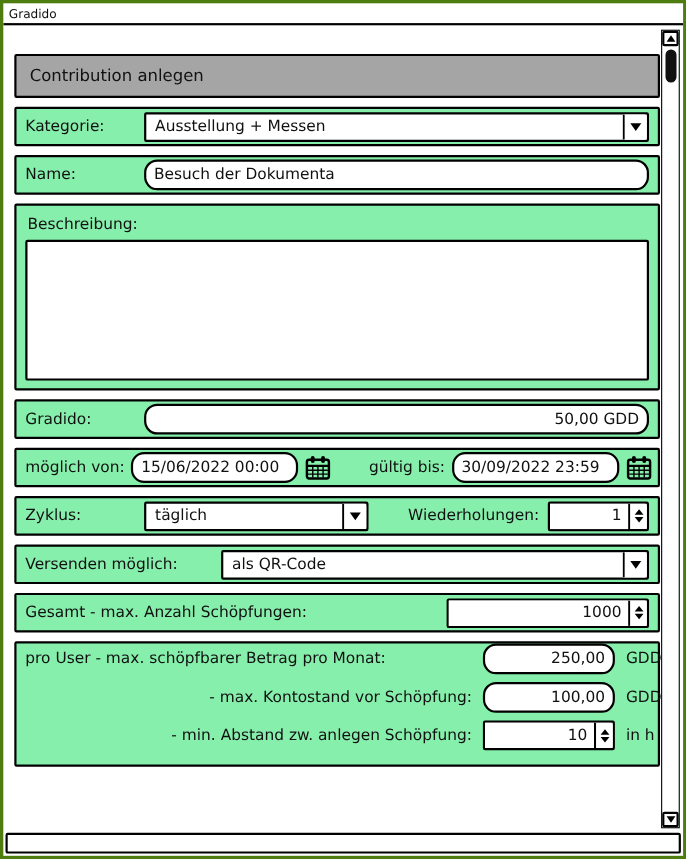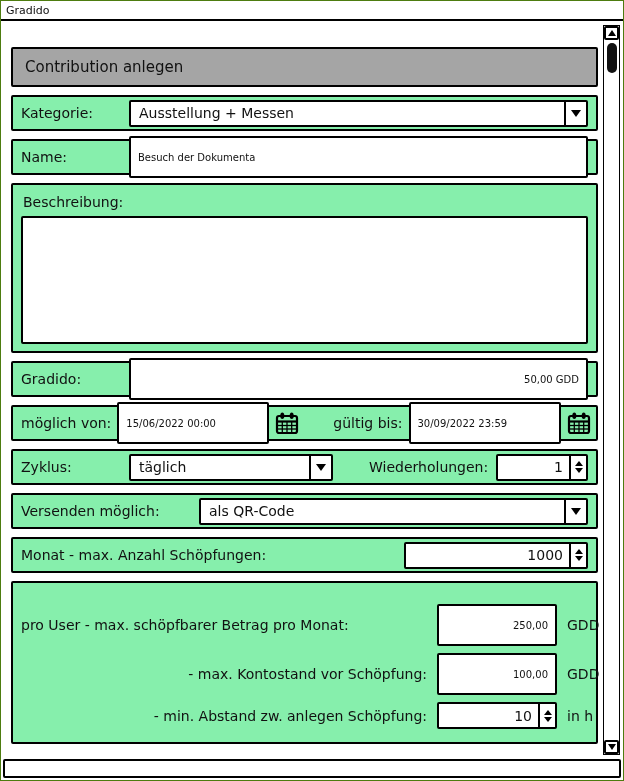--- a/index.html
+++ b/index.html
@@ -1,21 +1,21 @@
 <!DOCTYPE html>
 <html><head>
 <meta charset="utf-8">
 <style>
   * { box-sizing: border-box; margin: 0; padding: 0; }
   html,body { width: 624px; height: 781px; background:#fff; }
   body { font-family: "DejaVu Sans", sans-serif; color:#111; }
 
   .window {
     position: relative; width: 624px; height: 781px;
-    background:#fff; border: 1px solid #4d7c0f; overflow: hidden;
+    background:#fff; border: 3px solid #4d7c0f; overflow: hidden;
   }
   .titlebar {
     height: 20px; border-bottom: 2px solid #000;
     display:flex; align-items:center; padding: 0 5px;
     font-size: 11px;
   }
   .content {
     position:absolute; top: 36px; left: 10px; width: 587px;
   }
   .box {
@@ -41,22 +41,22 @@
   }
   .combo-value { flex:1; display:flex; align-items:center; padding: 0 8px; font-size:14px; white-space:nowrap; overflow:hidden; }
   .combo-btn {
     width: 22px; border-left: 2px solid #000; border-radius: 0 2px 2px 0;
     display:flex; align-items:center; justify-content:center; background:#fff;
   }
   .tri-down { width:0; height:0; border-left:5px solid transparent; border-right:5px solid transparent; border-top:7px solid #000; }
 
   
   input.txt {
-    border: 2px solid #000; border-radius: 2px; height: 42px;
-    font-family: "DejaVu Sans", sans-serif; font-size: 10px; color:#111;
+    border: 2px solid #000; border-radius: 12px; height: 28px;
+    font-family: "DejaVu Sans", sans-serif; font-size: 14px; color:#111;
     padding: 0 7px; background:#fff; outline:none;
   }
   .grow { flex: 1; min-width: 0; }
   .ralign { text-align: right; }
 
   
   .desc-box { padding: 6px 8px 10px 8px; height: 170px; }
   .desc-label { font-size: 14px; margin: 3px 0 6px 2px; }
   textarea.desc {
     width: 100%; height: 128px; border: 2px solid #000; border-radius: 2px;
@@ -80,21 +80,21 @@
   .tri-up-xs { width:0;height:0;border-left:4px solid transparent;border-right:4px solid transparent;border-bottom:5px solid #000; }
   .tri-down-xs { width:0;height:0;border-left:4px solid transparent;border-right:4px solid transparent;border-top:5px solid #000; }
 
   
   .date-row { gap: 6px; padding: 0 8px; }
   .date-input { width: 152px; flex:none; }
   .cal-icon { flex:none; display:flex; align-items:center; }
   .gap-left { margin-left: 28px; }
 
   
-  .pu-box { padding: 21px 8px 6px 8px; font-size: 14px; }
+  .pu-box { padding: 0 8px 6px 8px; font-size: 14px; }
   .pu-line { display:flex; align-items:center; margin-bottom: 7px; }
   .pu-label { width: 406px; flex:none; white-space:nowrap; }
   .pu-label.indent { text-align: right; }
   .pu-control { width: 120px; flex:none; margin-left: 10px; }
   .pu-control input.txt { width: 100%; }
   .pu-unit { margin-left: 10px; white-space: nowrap; }
 
   
   .vscroll {
     position:absolute; top: 24px; bottom: 25px; right: 3px; width: 17px;
@@ -210,21 +210,21 @@
       <span class="lbl" style="width:170px;flex:none;">Versenden möglich:</span>
       <div class="combo">
         <span class="combo-value">als QR-Code</span>
         <span class="combo-btn">
             <span class="tri-down"></span>
           </span>
       </div>
     </div>
 
     <div class="box row">
-      <span class="lbl grow">Monat - max. Anzahl Schöpfungen:</span>
+      <span class="lbl grow">Gesamt - max. Anzahl Schöpfungen:</span>
       <div class="spinner" style="width:184px;flex:none;">
         <input value="1000" style="">
         <span class="stepper">
           <span class="tri-up-xs"></span>
             <span class="tri-down-xs"></span>
         </span>
       </div>
     </div>
 
     <div class="box pu-box">

